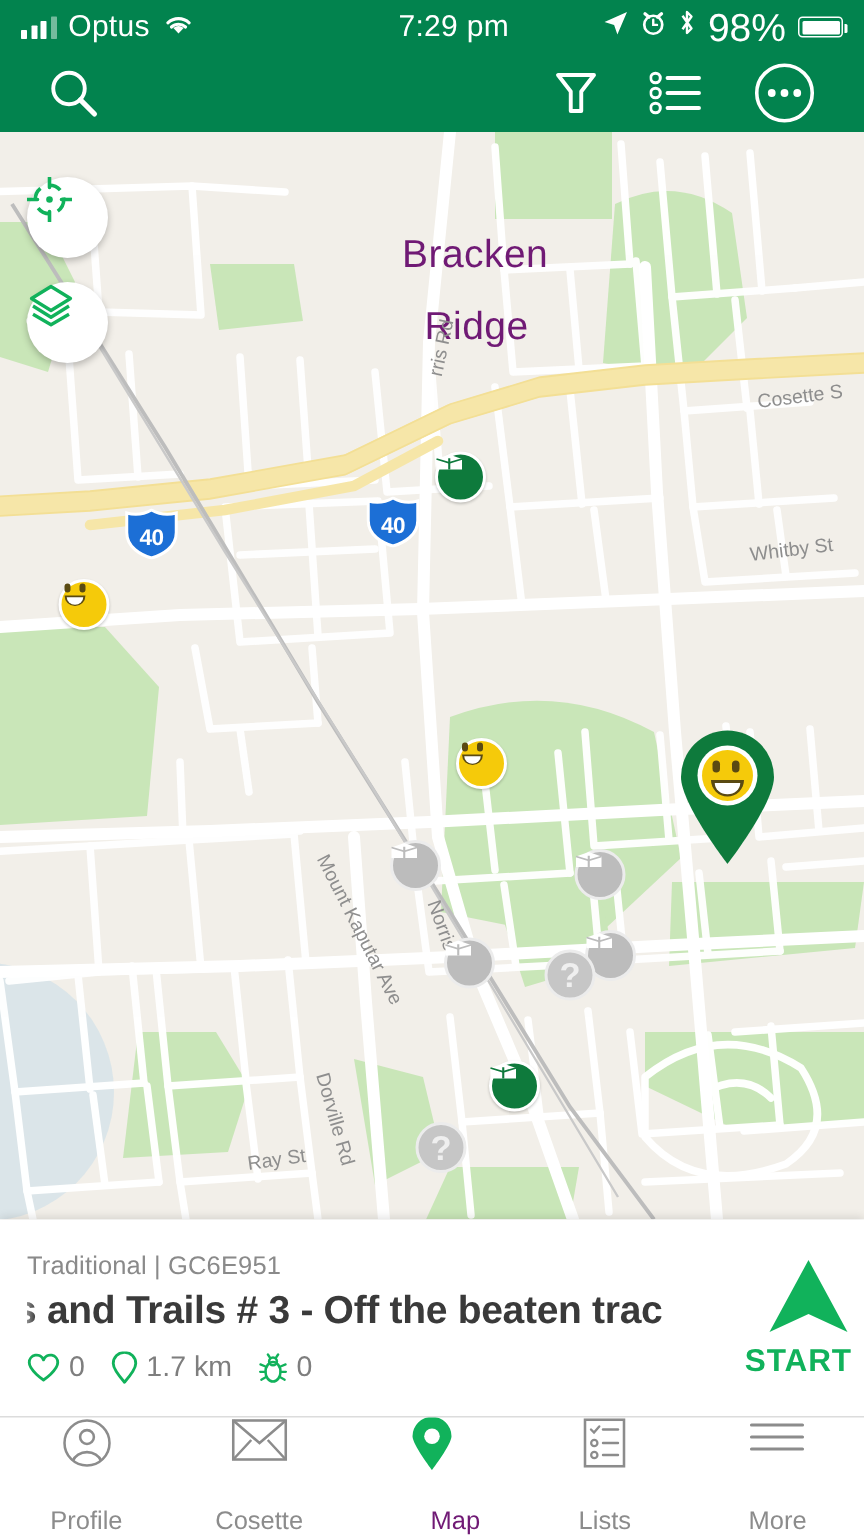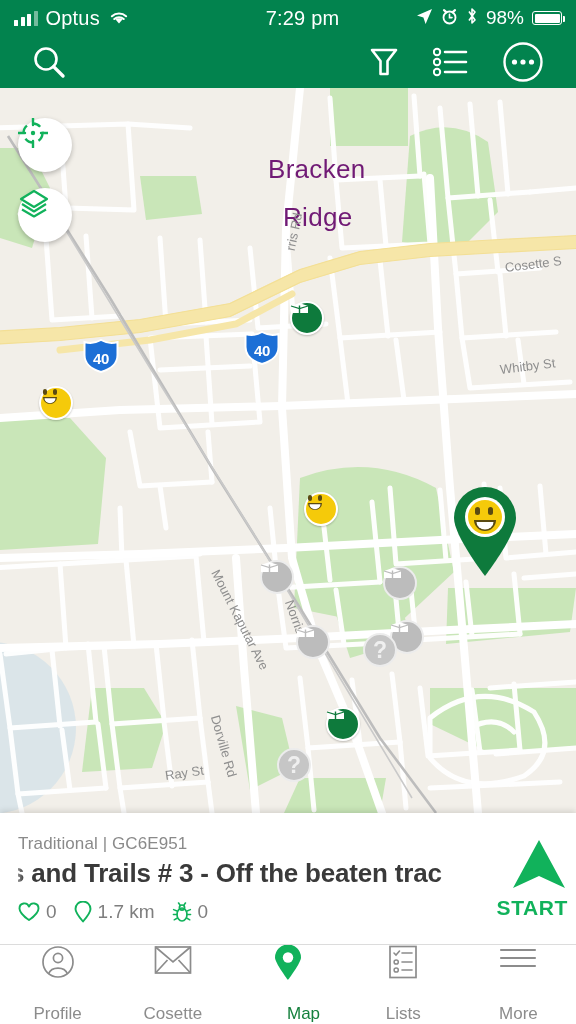--- a/index.html
+++ b/index.html
@@ -21,21 +21,21 @@
   .sb-left, .sb-right { display:flex; align-items:center; gap:8px; }
   .sb-center { position:absolute; left:0; right:0; text-align:center;
                font-size:20px; font-weight:normal; letter-spacing:.2px;padding-left:29px; }
   .carrier { font-size:20px; letter-spacing:.2px; }
   .bars { display:flex; align-items:flex-end; gap:2.5px; height:15px; }
   .bars i { display:block; width:4px; background:#fff; border-radius:.5px; }
   .bars i:nth-child(1){height:6px;}
   .bars i:nth-child(2){height:9px;}
   .bars i:nth-child(3){height:12px;}
   .bars i:nth-child(4){height:15px; background:rgba(255,255,255,.45);}
-  .batt-pct { font-size:19px; }
+  .batt-pct { font-size:26px; }
   .batt { width:30px; height:14px; border:1.6px solid #fff; border-radius:3px;
           position:relative; padding:1.5px; }
   .batt::after { content:""; position:absolute; right:-4px; top:4px;
                  width:2.5px; height:6px; background:#fff; border-radius:0 1px 1px 0; }
   .batt span { display:block; height:100%; background:#fff; border-radius:1px; }
 
   
   .toolbar {
     position:absolute; top:36px; left:0; width:576px; height:52px;
     background:#02834E; display:flex; align-items:center;
@@ -122,21 +122,21 @@
   .tabbar {
     position:absolute; bottom:0; left:0; width:576px; height:80px;
     background:#fff; border-top:1px solid #DCDCDC;
     display:flex; align-items:center;
   }
   .tab {
     flex:1; display:flex; flex-direction:column; align-items:center;
     justify-content:space-between; gap:6px; cursor:pointer; height:100%;
   }
   .tab-label { font-size:17px; color:#8C8C8C; }
-  .tab.active .tab-label { color:#15803d;margin-left:31px; }
+  .tab.active .tab-label { color:#701a75;margin-left:31px; }
 </style>
 </head>
 <body>
 
 <div id="app">
 
   <div class="statusbar">
     <div class="sb-left">
       <span class="bars">
           <i></i>

